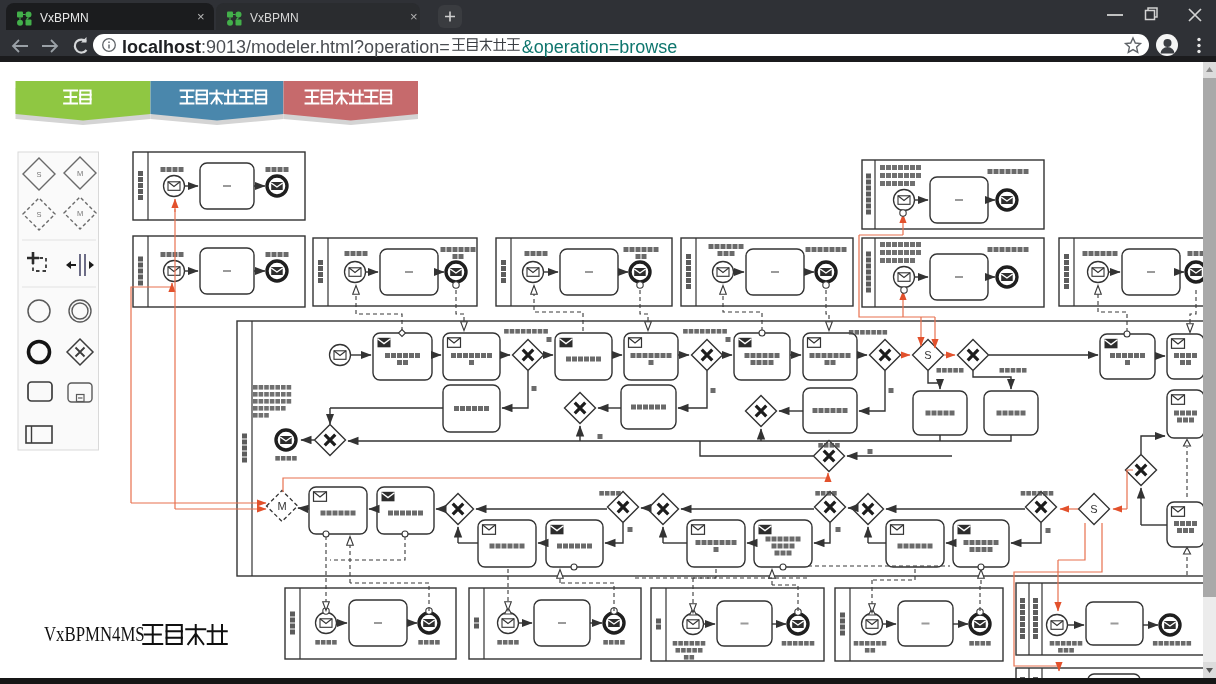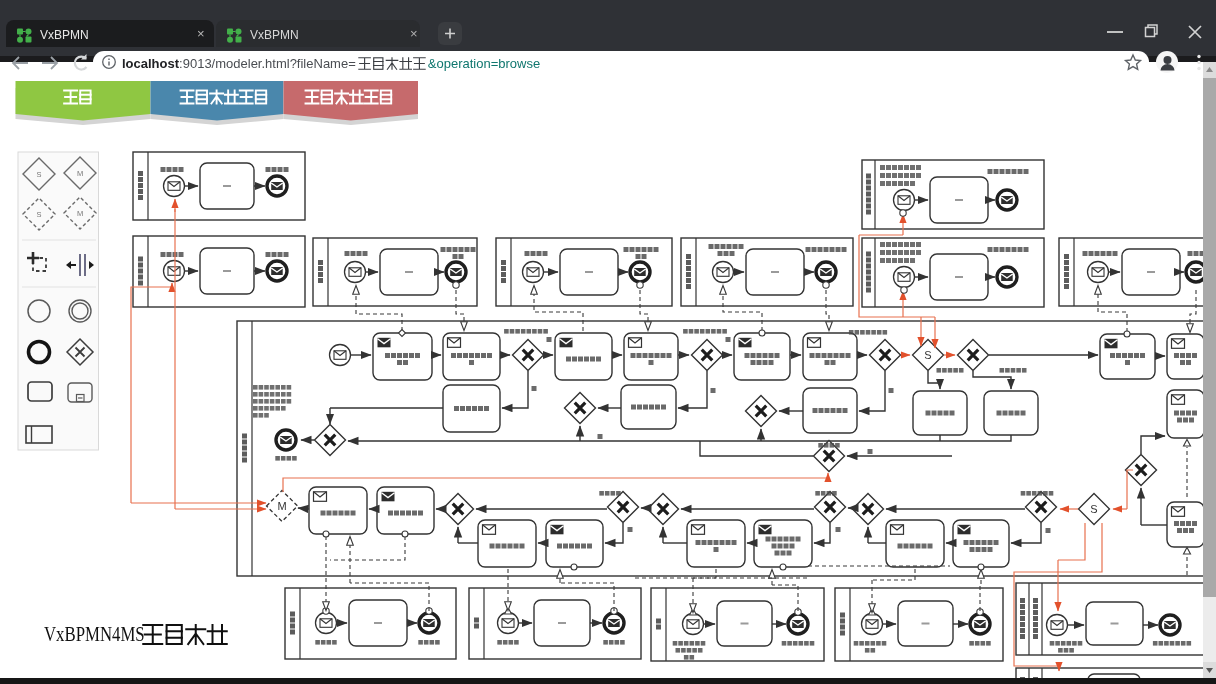--- a/index.html
+++ b/index.html
@@ -1,15 +1,15 @@
 <!DOCTYPE html>
 <html><head><meta charset="utf-8"><style>html,body{margin:0;padding:0;width:1216px;height:684px;overflow:hidden;background:#fff;font-family:"Liberation Sans",sans-serif;}.abs{position:absolute;}</style></head><body>
 <div class="abs" style="left:0;top:0;width:1216px;height:56px;background:#2f3136"></div>
 <div class="abs" style="left:0;top:56px;width:1216px;height:6px;background:#1b1b1d"></div>
-<div class="abs" style="left:0;top:0;width:1216px;height:62px;margin-top:17px;">
+<div class="abs" style="left:0;top:0;width:1216px;height:62px;">
     <div class="abs" style="left:6px;top:3px;width:208px;height:27px;background:#1b1c1e;border-radius:8px 8px 0 0;"></div>
     <div class="abs" style="left:16px;top:10px;"><svg width="16" height="16" viewBox="0 0 16 16">
         <g fill="#43b04a">
           <rect x="1" y="1.5" width="6" height="6" rx="1"></rect>
           <circle cx="12.5" cy="4.5" r="3"></circle>
           <circle cx="4" cy="12.7" r="3"></circle>
           <rect x="9.5" y="9.5" width="6" height="6" rx="1"></rect>
         </g>
         <path d="M7,4.5 H9.5 M4,7.5 V9.7 M12.5,7.5 L10.5,9.5" stroke="#43b04a" stroke-width="1.2" fill="none"></path>
       </svg></div>
@@ -41,23 +41,23 @@
       <path d="M28,16 H13 M19,10 L13,16 L19,22" stroke="#9aa0a6" stroke-width="1.8" fill="none"></path>
       <path d="M42,16 H57 M51,10 L57,16 L51,22" stroke="#9aa0a6" stroke-width="1.8" fill="none"></path>
       <path d="M86,11.5 A6.5,6.5 0 1 0 86.5,20" stroke="#d5d7d9" stroke-width="2.2" fill="none"></path>
       <path d="M86.5,7 v5.5 h-5.5 z" fill="#d5d7d9"></path>
     </svg>
     <div class="abs" style="left:93px;top:34px;width:1056px;height:22px;background:#ffffff;border-radius:11px;"></div>
     <svg class="abs" style="left:100px;top:37px;" width="20" height="16">
       <circle cx="9" cy="8" r="6.3" fill="none" stroke="#5f6368" stroke-width="1.3"></circle>
       <path d="M9,7.5 V11.5 M9,4.6 V6" stroke="#5f6368" stroke-width="1.4"></path>
     </svg>
-    <div class="abs" style="left:122px;top:37px;height:17px;display:flex;align-items:flex-end;font-size:13px;color:#202124;">
+    <div class="abs" style="left:122px;top:37px;height:17px;display:flex;align-items:flex-start;font-size:18px;color:#202124;">
       <span style="font-weight:bold;">localhost</span>
-      <span style="color:#4a4d52;">:9013/modeler.html?fileName=</span>
+      <span style="color:#4a4d52;">:9013/modeler.html?operation=</span>
       <svg width="70" height="15" style="margin:0 1px;">
         <g stroke="#3c3f44" stroke-width="1.15" fill="none" stroke-linecap="square">
           <path d="M1.8500000000000014,1.75 H13.350000000000001 M2.7125000000000012,7.5 H12.4875 M1.8500000000000014,13.25 H13.350000000000001 M7.600000000000001,1.75 V13.25"></path>
         </g>
         <g stroke="#3c3f44" stroke-width="1.15" fill="none" stroke-linecap="square">
           <rect x="16.7" y="1.8" width="9.2" height="11.5"></rect>
           <path d="M16.7,5.545 H25.900000000000002 M16.7,9.455 H25.900000000000002"></path>
         </g>
         <g stroke="#3c3f44" stroke-width="1.15" fill="none" stroke-linecap="square">
           <path d="M29.25,4.3375 H40.75 M35.0,1.75 V13.25 M30.4,13.25 L35.0,6.925 M39.6,13.25 L35.0,6.925"></path>

